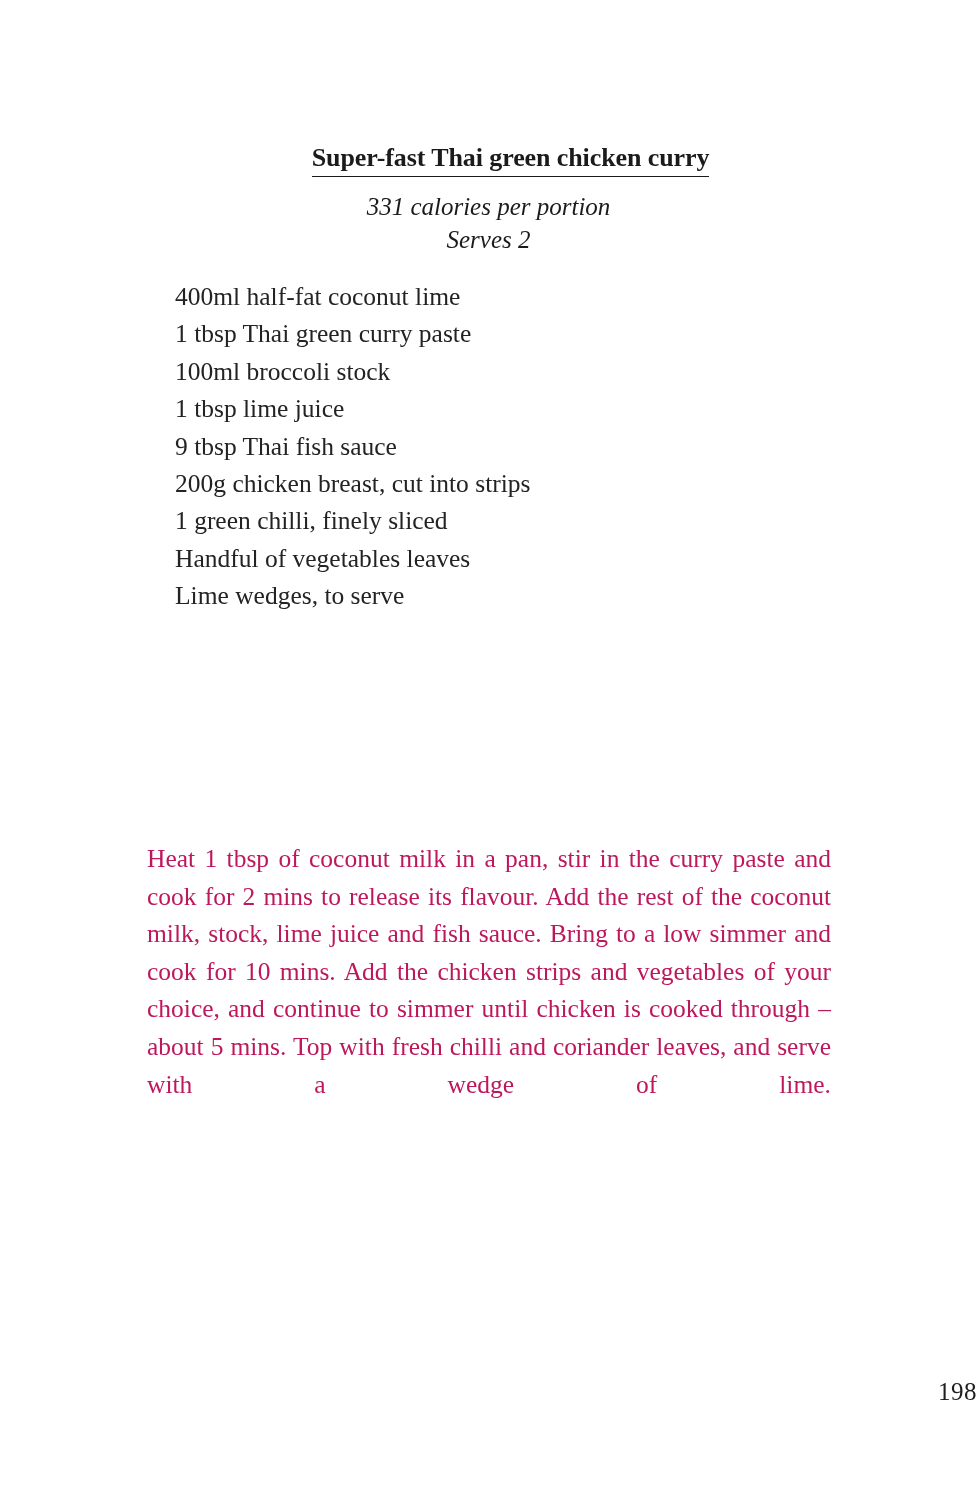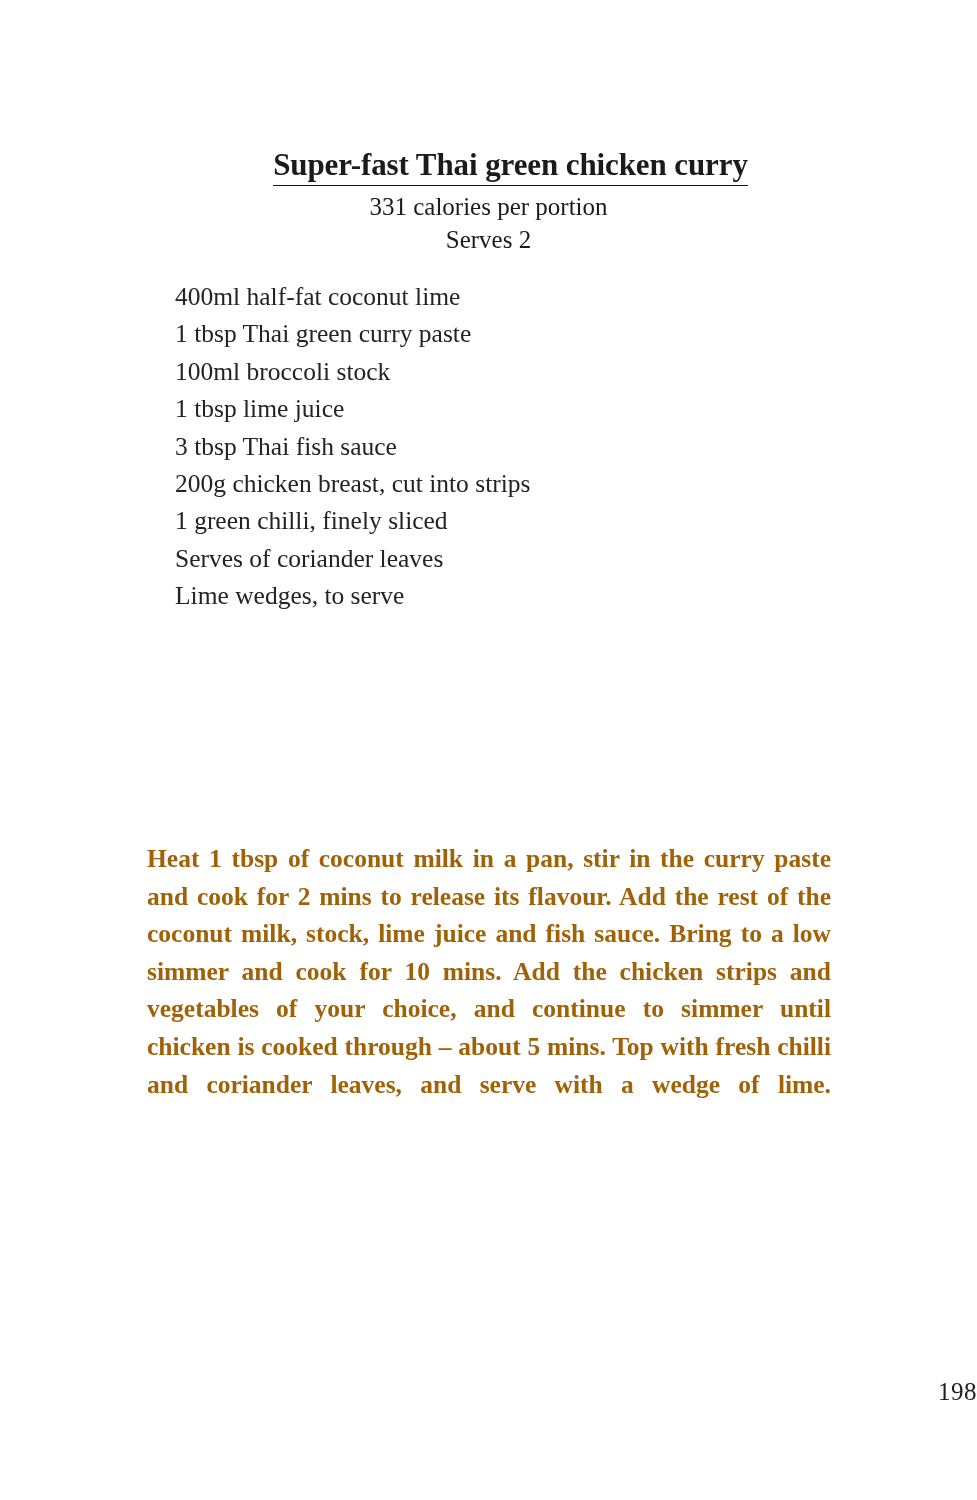--- a/index.html
+++ b/index.html
@@ -22,38 +22,39 @@
   
   .title-block {
     position: absolute;
     left: 0;
     right: 0;
     top: 126px;
     text-align: center;
   }
   .recipe-title {
     display: inline-block;
-    font-size: 31px;
+    font-size: 26px;
     font-weight: bold;
     letter-spacing: -0.1px;
     line-height: 1.15;
     padding-bottom: 3px;
     border-bottom: 1.6px solid #1b1b1b;
     white-space: nowrap;
     margin-left: 44px;
   }
 
   .subtitle-block {
     position: absolute;
     left: 0;
     right: 0;
     top: 190px;
     text-align: center;
   }
   .subtitle-line {
+    font-style: italic;
     font-size: 25px;
     line-height: 33px;
     color: #1b1b1b;
   }
 
   
   .ingredients {
     position: absolute;
     left: 175px;
     top: 278px;
@@ -71,24 +72,23 @@
   
   .method {
     position: absolute;
     left: 147px;
     top: 840px;
     width: 684px;
     font-size: 25.5px;
     line-height: 37.6px;
     text-align: justify;
     text-justify: inter-word;
-    color: #a16207;
+    color: #be185d;
     margin: 0;
     hyphens: none;
-    font-weight: bold;
   }
   .method.last-line-left::after {
     content: "";
     display: inline-block;
     width: 100%;
   }
 
   
   .folio {
     position: absolute;
@@ -114,24 +114,24 @@
   <div class="subtitle-block">
     <div class="subtitle-line">331 calories per portion</div>
     <div class="subtitle-line">Serves 2</div>
   </div>
 
   <div class="ingredients">
     <p class="ingredient">400ml half-fat coconut lime</p>
     <p class="ingredient">1 tbsp Thai green curry paste</p>
     <p class="ingredient">100ml broccoli stock</p>
     <p class="ingredient">1 tbsp lime juice</p>
-    <p class="ingredient">3 tbsp Thai fish sauce</p>
+    <p class="ingredient">9 tbsp Thai fish sauce</p>
     <p class="ingredient">200g chicken breast, cut into strips</p>
     <p class="ingredient">1 green chilli, finely sliced</p>
-    <p class="ingredient">Serves of coriander leaves</p>
+    <p class="ingredient">Handful of vegetables leaves</p>
     <p class="ingredient">Lime wedges, to serve</p>
   </div>
 
   <p class="method last-line-left">Heat 1 tbsp of coconut milk in a pan, stir in the curry paste and cook for 2 mins to release its flavour. Add the rest of the coconut milk, stock, lime juice and fish sauce. Bring to a low simmer and cook for 10 mins. Add the chicken strips and vegetables of your choice, and continue to simmer until chicken is cooked through – about 5 mins. Top with fresh chilli and coriander leaves, and serve with a wedge of lime.</p>
 
   <div class="folio">198</div>
 
 </div>
 
 </body></html>

